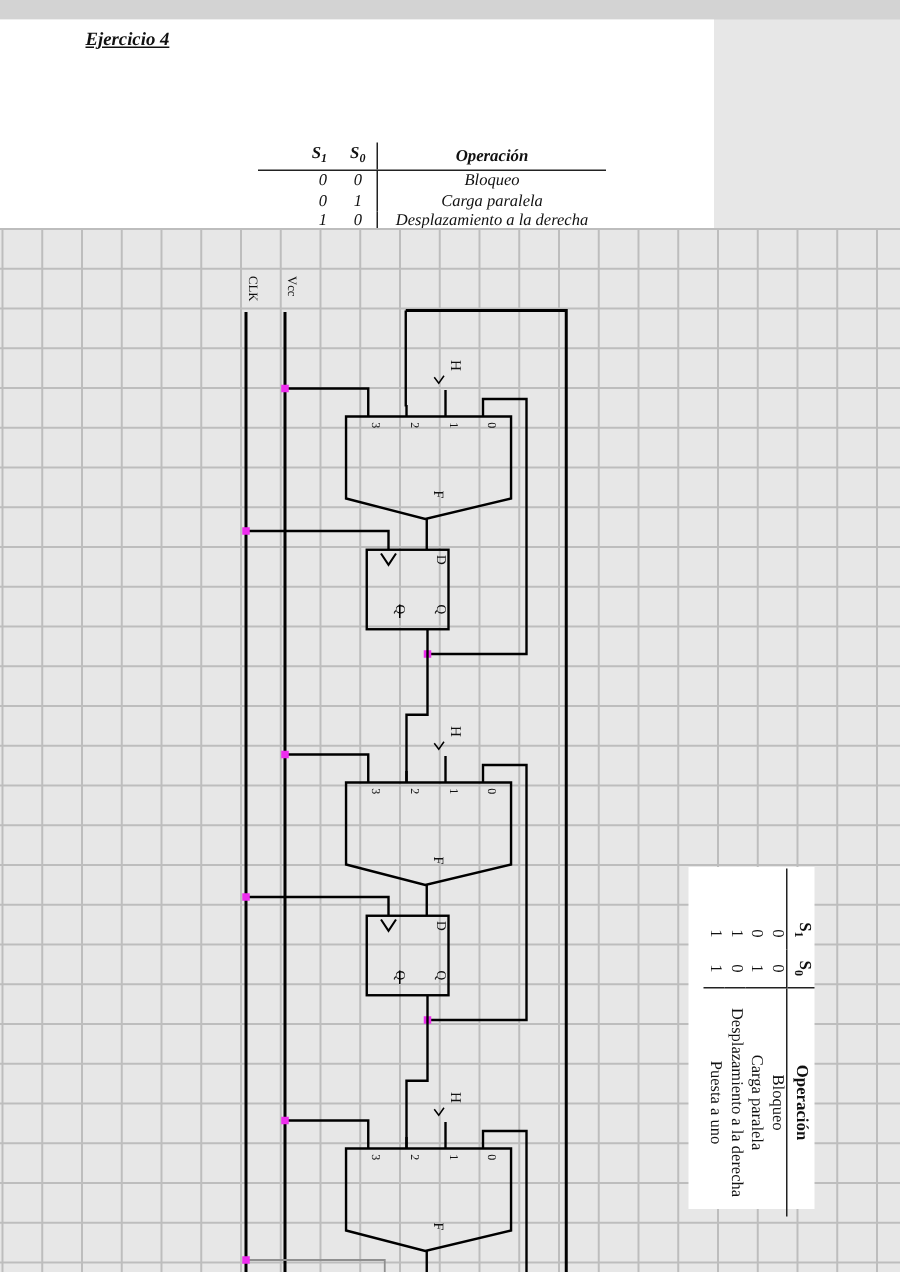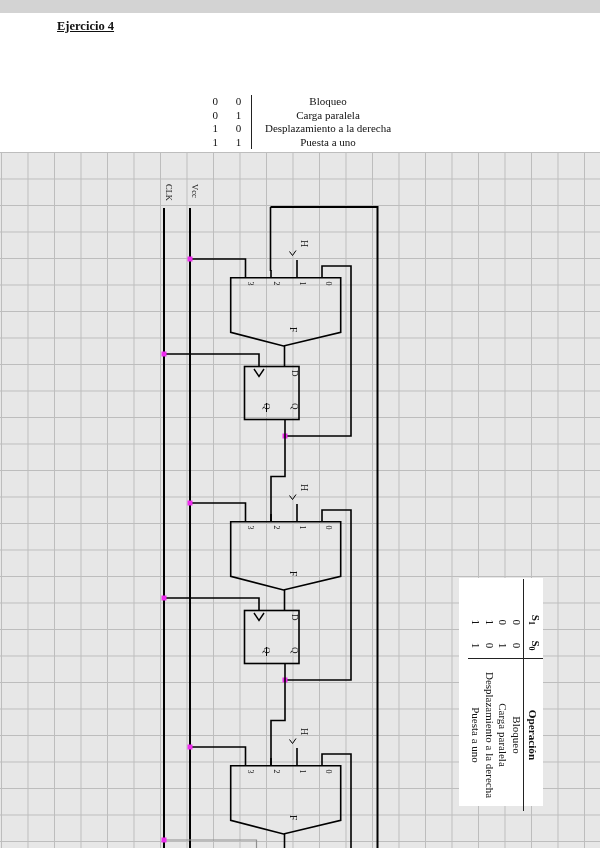--- a/index.html
+++ b/index.html
@@ -1,21 +1,21 @@
 <!DOCTYPE html>
 <html><head>
 <meta charset="utf-8">
 <style>
   html,body{margin:0;padding:0;}
   body{
     width:600px;height:848px;position:relative;overflow:hidden;
     background:#e7e7e7;font-family:"Liberation Serif",serif;
   }
   .top-strip{position:absolute;left:0;top:0;width:600px;height:13px;background:#d3d3d3;}
-  .page{position:absolute;left:0;top:13px;width:600px;height:139px;background:#ffffff;}
+  .page{position:absolute;left:0;top:13px;width:476px;height:139px;background:#ffffff;font-style:italic;}
   .doc-title{
     position:absolute;left:57px;top:6px;font-size:12.5px;font-weight:bold;
     text-decoration:underline;color:#111;
   }
   .doc-par{
     position:absolute;left:30px;top:23px;width:520px;margin:0;
     font-size:11.7px;line-height:19px;color:#111;text-indent:0;
   }
   .doc-par .indent{display:inline-block;width:57px;}
   sub{font-size:8px;}
@@ -67,20 +67,25 @@
 </head>
 <body>
 
 <div class="top-strip"></div>
 
 <div class="page">
   <div class="doc-title">Ejercicio 4</div>
 
   <table class="op top-table">
     <tbody>
+        <tr class="hd">
+      <td class="c1"><span>S</span><sub>1</sub></td>
+      <td class="c2"><span>S</span><sub>0</sub></td>
+      <td class="c3">Operación</td>
+    </tr>
     <tr>
       <td class="c1">0</td>
       <td class="c2">0</td>
       <td class="c3">Bloqueo</td>
     </tr>
     <tr>
       <td class="c1">0</td>
       <td class="c2">1</td>
       <td class="c3">Carga paralela</td>
     </tr>

